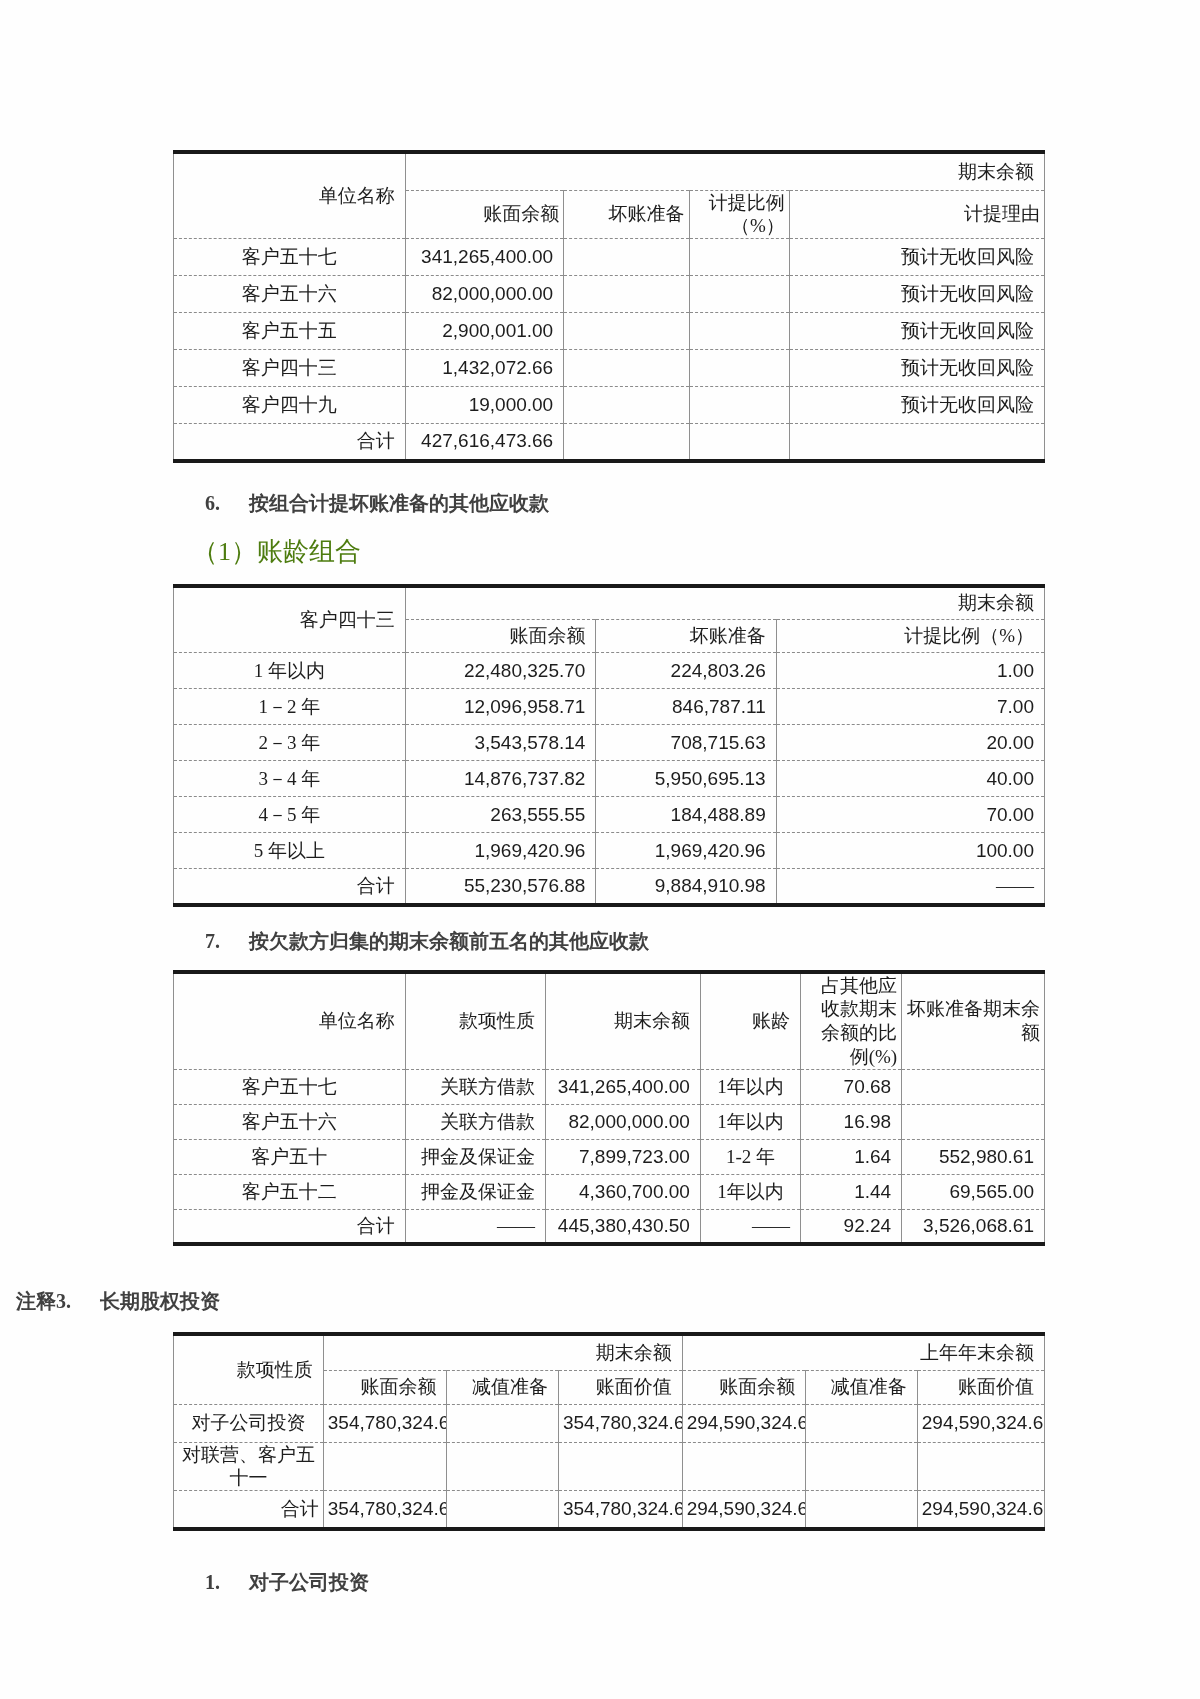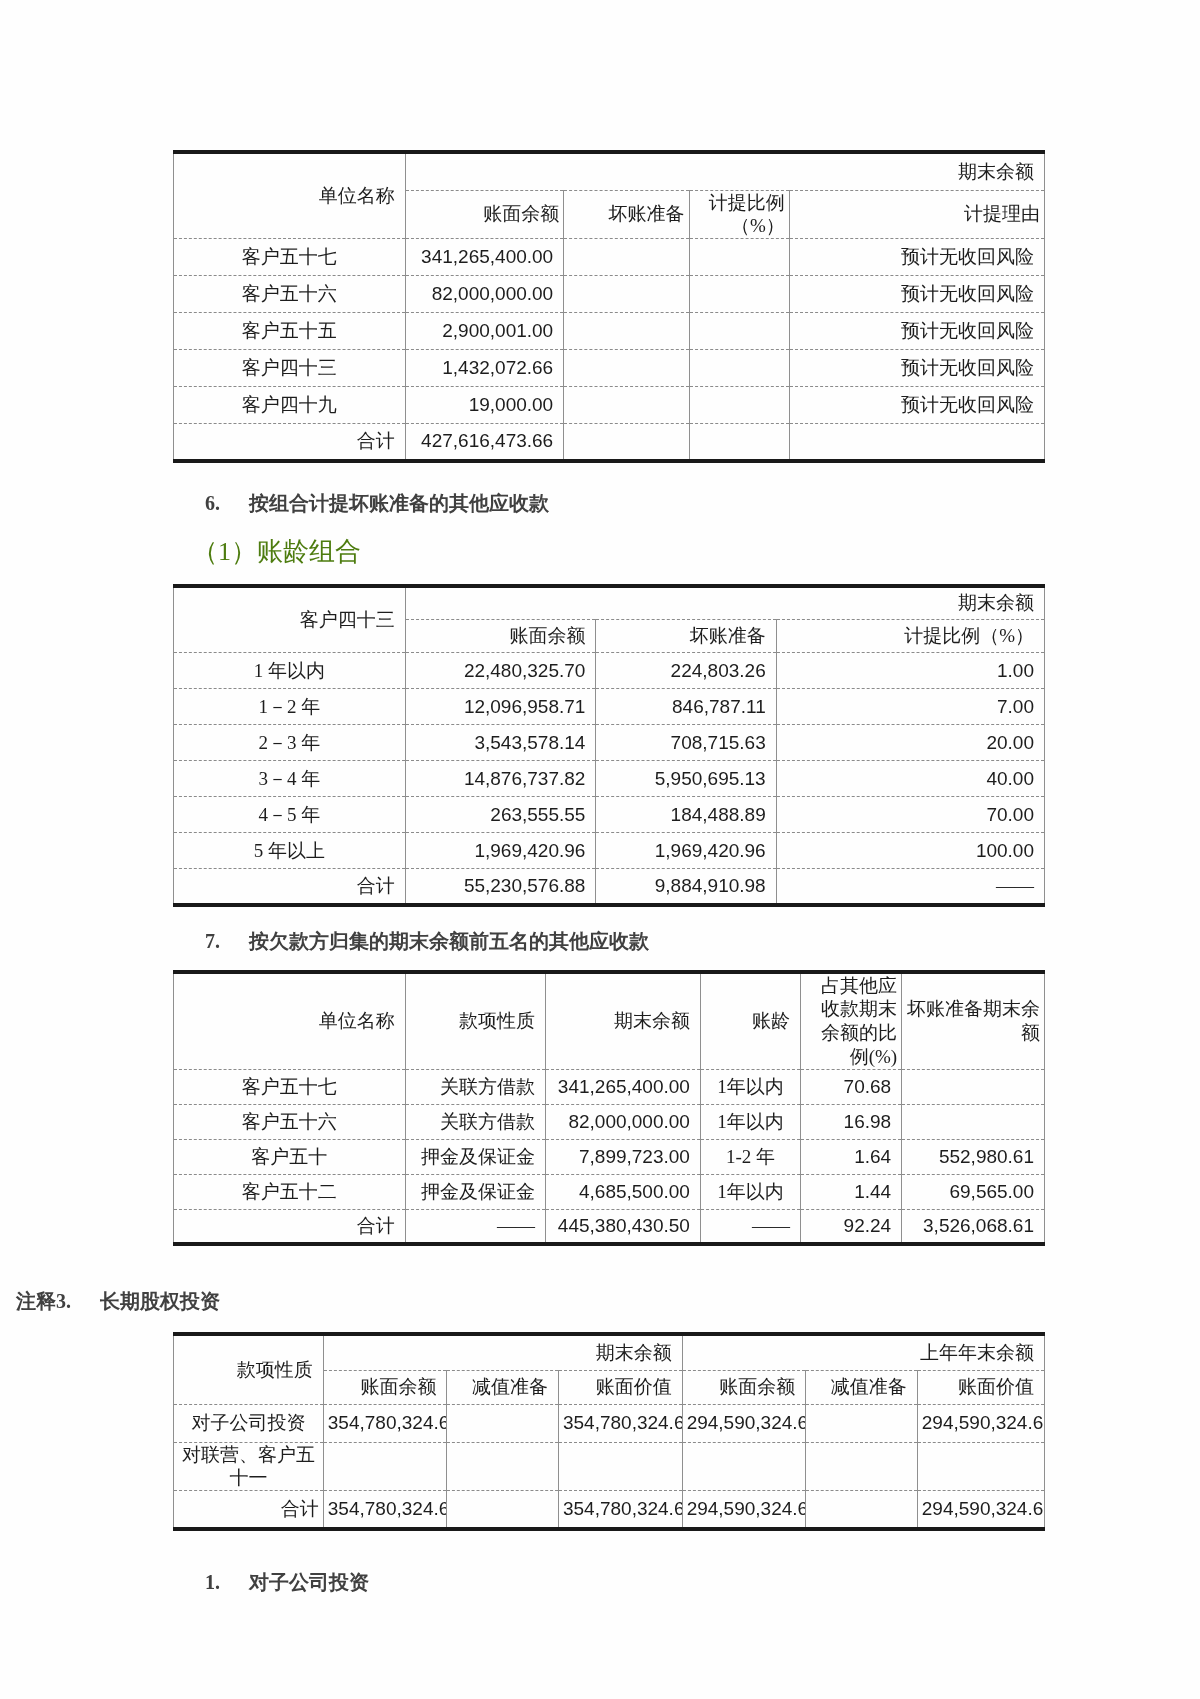--- a/index.html
+++ b/index.html
@@ -235,21 +235,21 @@
         <td class="lft">客户五十</td>
         <td class="ctr">押金及保证金</td>
         <td class="num">7,899,723.00</td>
         <td class="lft">1-2 年</td>
         <td class="num">1.64</td>
         <td class="num">552,980.61</td>
       </tr>
       <tr class="dr">
         <td class="lft">客户五十二</td>
         <td class="ctr">押金及保证金</td>
-        <td class="num">4,685,500.00</td>
+        <td class="num">4,360,700.00</td>
         <td class="lft">1年以内</td>
         <td class="num">1.44</td>
         <td class="num">69,565.00</td>
       </tr>
       <tr class="dr">
         <td class="ctr">合计</td>
         <td class="ctr">——</td>
         <td class="num">445,380,430.50</td>
         <td class="ctr">——</td>
         <td class="num">92.24</td>

